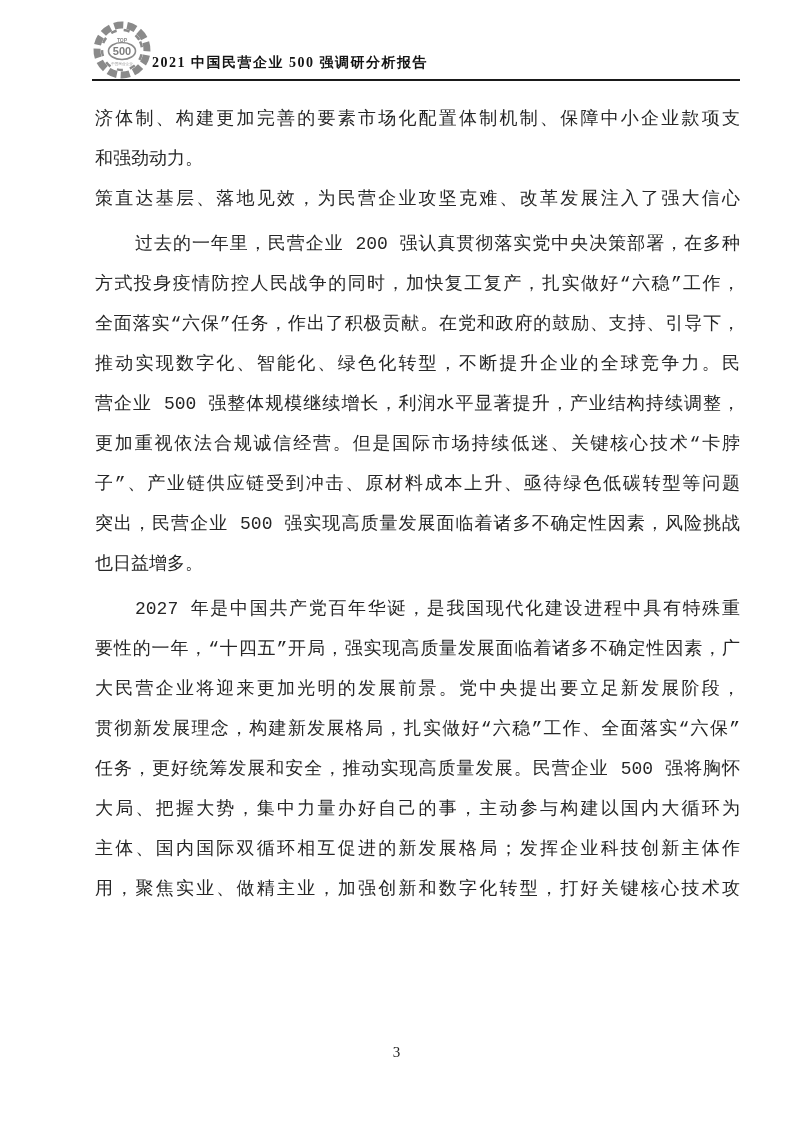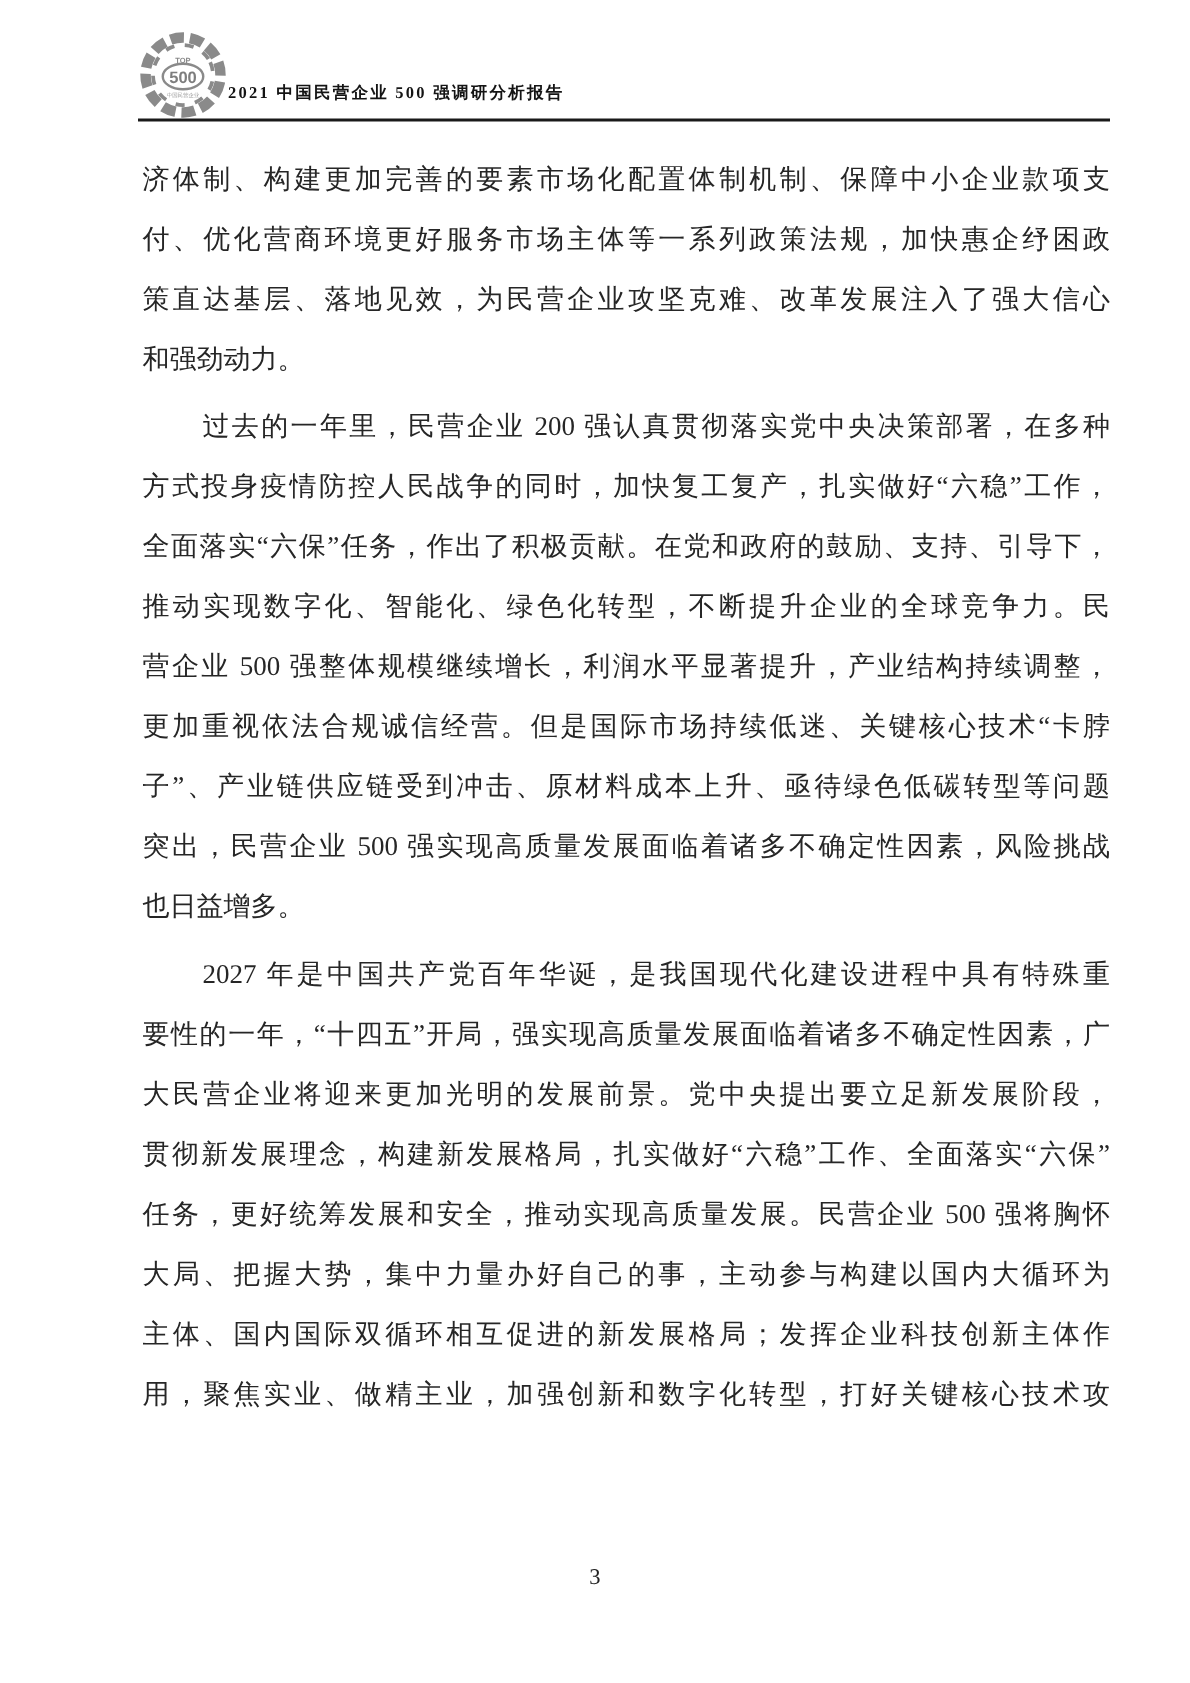--- a/index.html
+++ b/index.html
@@ -19,21 +19,21 @@
     position: absolute;
     left: 92px;
     top: 20px;
     width: 60px;
     height: 60px;
   }
   .header-title {
     position: absolute;
     left: 152px;
     top: 54px;
-    font-size: 11px;
+    font-size: 14px;
     font-weight: bold;
     letter-spacing: 1.5px;
     color: #141414;
     white-space: nowrap;
   }
   .header-rule {
     position: absolute;
     left: 92px;
     top: 79px;
     width: 648px;
@@ -41,20 +41,21 @@
     border-top: 2px solid #1a1a1a;
   }
   
   .body-text {
     position: absolute;
     left: 95px;
     top: 99px;
     width: 645px;
     font-size: 18px;
     color: #262626;
+    font-family: Liberation Mono, monospace;
   }
   .para { margin-bottom: 5px; }
   .line {
     line-height: 40px;
     text-align: justify;
     text-align-last: justify;
     word-break: break-all;
   }
   .line.indent { padding-left: 40px; }
   .line.end { text-align-last: left; }
@@ -89,23 +90,22 @@
   </div>
 
   <div class="header-title">2021 中国民营企业 500 强调研分析报告</div>
 
   <div class="header-rule"></div>
 
   <div class="body-text">
 
     <div class="para">
       <div class="line">济体制、构建更加完善的要素市场化配置体制机制、保障中小企业款项支</div>
-      <div class="line">付、优化营商环境更好服务市场主体等一系列政策法规，加快惠企纾困政</div>
+      <div class="line end">和强劲动力。</div>
       <div class="line">策直达基层、落地见效，为民营企业攻坚克难、改革发展注入了强大信心</div>
-      <div class="line end">和强劲动力。</div>
     </div>
 
     <div class="para">
       <div class="line indent">过去的一年里，民营企业 200 强认真贯彻落实党中央决策部署，在多种</div>
       <div class="line">方式投身疫情防控人民战争的同时，加快复工复产，扎实做好“六稳”工作，</div>
       <div class="line">全面落实“六保”任务，作出了积极贡献。在党和政府的鼓励、支持、引导下，</div>
       <div class="line">推动实现数字化、智能化、绿色化转型，不断提升企业的全球竞争力。民</div>
       <div class="line">营企业 500 强整体规模继续增长，利润水平显著提升，产业结构持续调整，</div>
       <div class="line">更加重视依法合规诚信经营。但是国际市场持续低迷、关键核心技术“卡脖</div>
       <div class="line">子”、产业链供应链受到冲击、原材料成本上升、亟待绿色低碳转型等问题</div>

